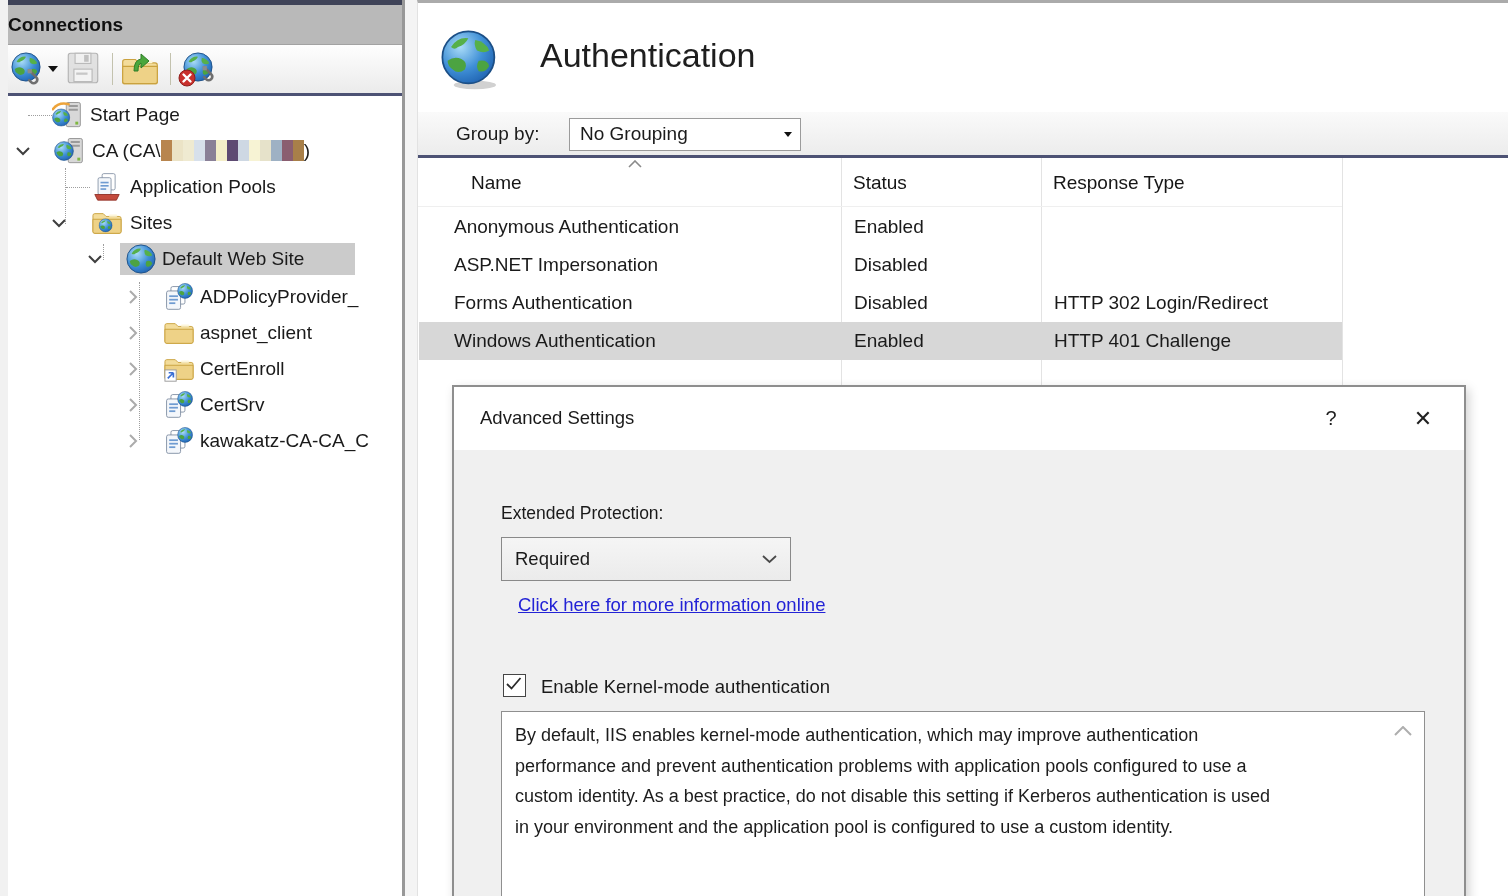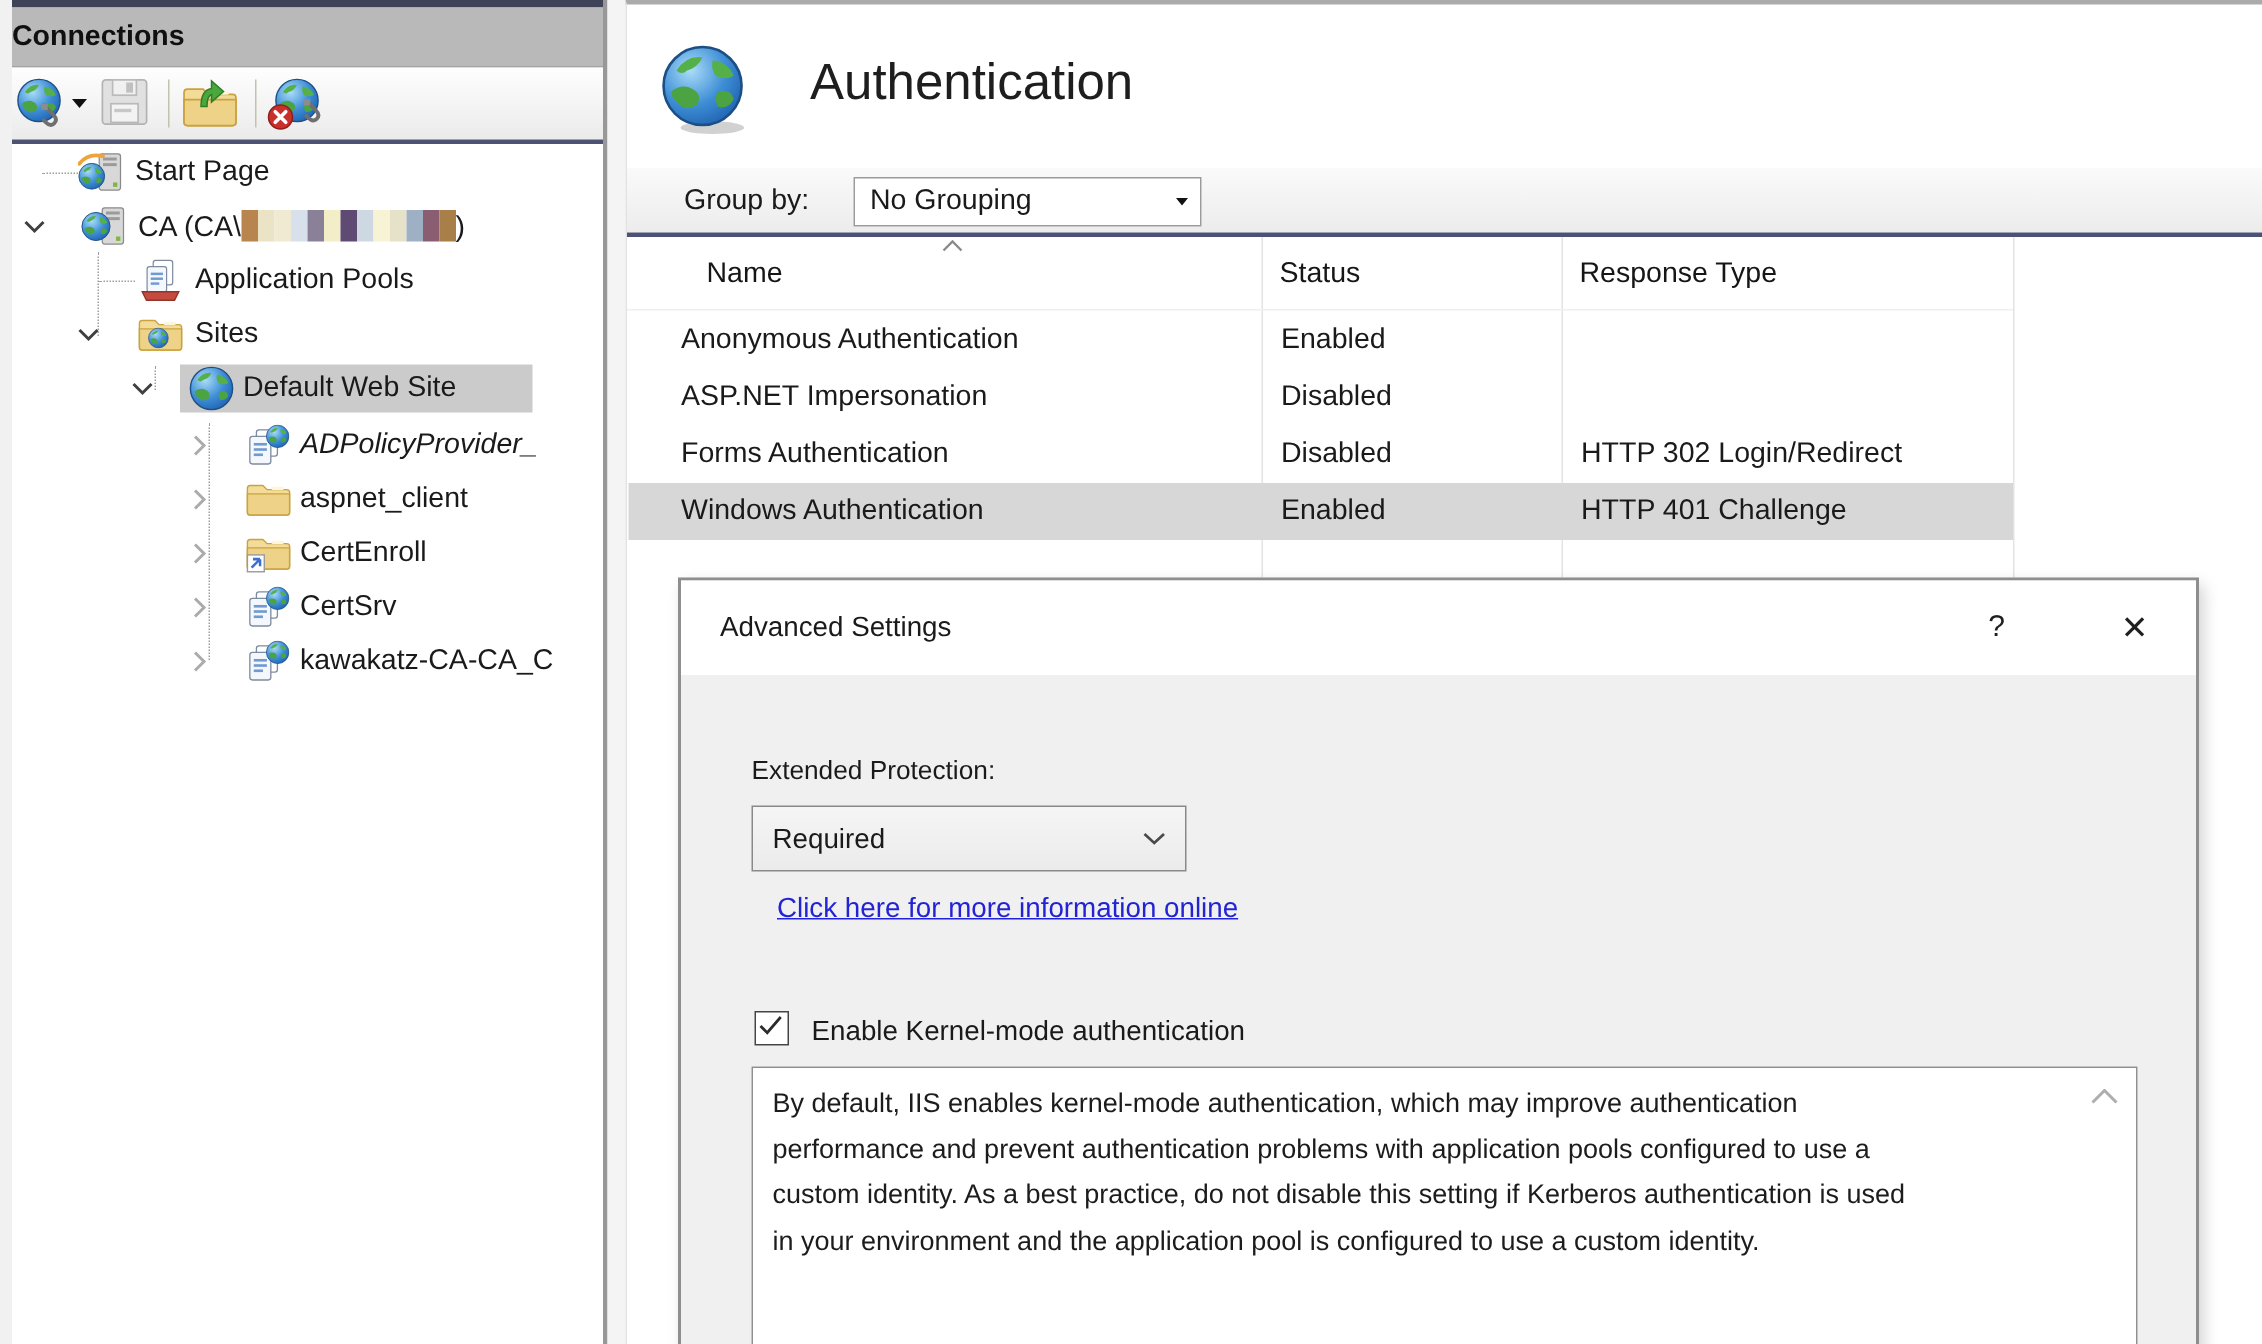--- a/index.html
+++ b/index.html
@@ -227,21 +227,21 @@
       <div class="tree-sel"></div>
       <svg class="chev" style="left:80px;">
           <polyline points="1,4 7,10 13,4" fill="none" stroke="#3f3f3f" stroke-width="2"></polyline>
         </svg>
       <svg class="tree-ico" style="left:118px;" viewBox="0 0 32 32">
           <use href="#sGlobe"></use>
         </svg>
       <span class="lbl" style="left:154px;">Default Web Site</span>
     </div>
 
-    <div class="tree-row" style="top:279px;font-style:italic;">
+    <div class="tree-row" style="top:279px;">
       <svg class="chev" style="left:118px;">
           <polyline points="4,1 10,7 4,13" fill="none" stroke="#ababab" stroke-width="2"></polyline>
         </svg>
       <svg class="tree-ico" style="left:156px;" viewBox="0 0 32 30">
         <use href="#sPages" x="0" y="2" width="26" height="28"></use>
         <use href="#sGlobe" x="14" y="0" width="17" height="17"></use>
       </svg>
       <span class="lbl" style="left:192px;">ADPolicyProvider_</span>
     </div>
 

